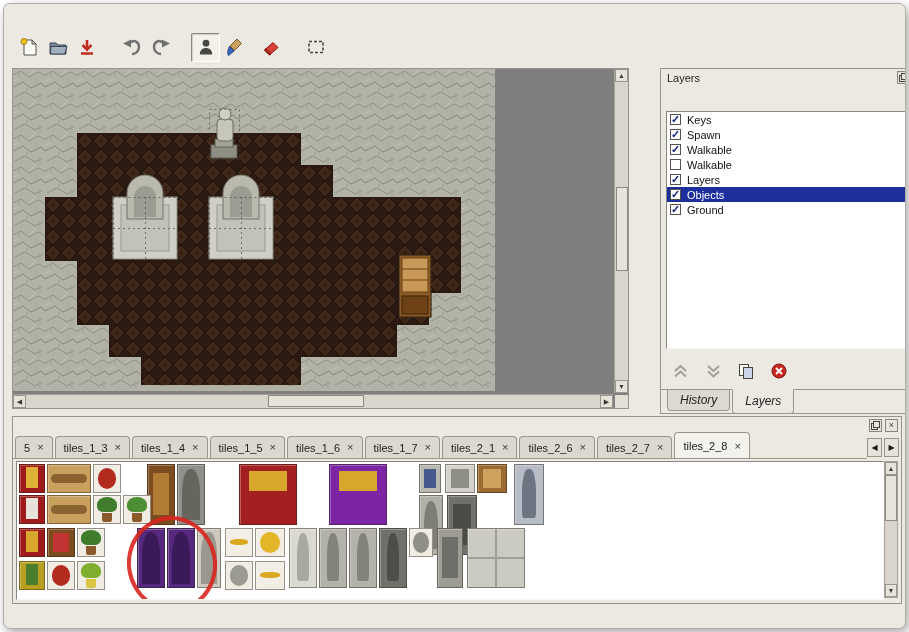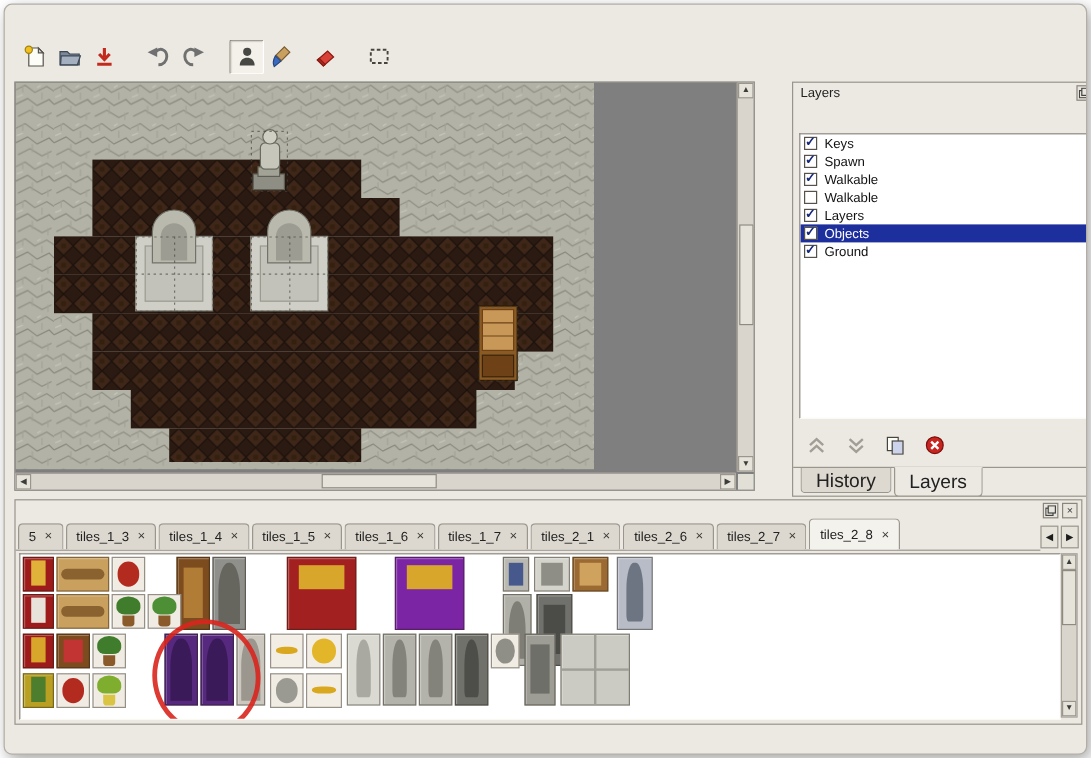--- a/index.html
+++ b/index.html
@@ -44,22 +44,22 @@
     background:repeating-linear-gradient(90deg,#cfccc4 0 2px,#f4f2ec 2px 4px);box-sizing:border-box;}
   .layers-list{position:absolute;left:5px;top:42px;width:257px;height:236px;background:#fff;
     border:1px solid;border-color:#8a867e #fbf9f4 #fbf9f4 #8a867e;overflow:hidden;}
   .layer-row{display:flex;align-items:center;height:15px;font-size:11px;color:#111;padding-left:3px;}
   .layer-row.selected{background:#1d2f9c;color:#fff;}
   .checkbox{width:11px;height:11px;background:#fff;border:1px solid #55524c;box-sizing:border-box;margin-right:6px;
     display:flex;align-items:center;justify-content:center;font-size:11px;font-weight:bold;color:#16287e;line-height:1;flex:0 0 auto;}
   .layer-actions{position:absolute;left:8px;top:292px;display:flex;gap:11px;align-items:center;}
   .act-btn{width:22px;height:20px;display:flex;align-items:center;justify-content:center;}
   .dock-tabs{position:absolute;left:0;top:320px;right:0;height:23px;border-top:1px solid #9a968e;padding-left:6px;display:flex;}
-  .dock-tab{font-size:16px;color:#222;padding:3px 12px 0 12px;height:17px;background:#ddd9d0;
-    border:1px solid #9a968e;border-top:none;border-radius:0 0 4px 4px;margin-right:2px;}
+  .dock-tab{font-size:12px;color:#222;padding:3px 12px 0 12px;height:17px;background:#ddd9d0;
+    border:1px solid #9a968e;border-top:none;border-radius:0 0 4px 4px;margin-right:2px;font-style:italic;}
   .dock-tab.active{background:#ece9e2;height:19px;margin-top:-1px;padding-top:4px;border-top:1px solid #ece9e2;}
 
   
   .tilesets-dock{left:8px;top:412px;width:888px;height:186px;}
   .ts-tabbar{position:absolute;left:0;top:17px;right:34px;height:25px;display:flex;align-items:flex-end;padding-left:2px;border-bottom:1px solid #9a968e;box-sizing:border-box;}
   .ts-tab{display:flex;align-items:center;font-size:11px;color:#222;background:#dcd8cf;border:1px solid #9a968e;border-bottom:none;
     border-radius:4px 4px 0 0;padding:3px 8px;margin-right:2px;height:15px;}
   .ts-tab.active{background:#f4f2ec;height:18px;padding-top:4px;}
   .ts-close{margin-left:7px;color:#3a3a36;font-size:11px;line-height:1;}
   .ts-arrows{position:absolute;right:2px;top:21px;display:flex;gap:2px;}

